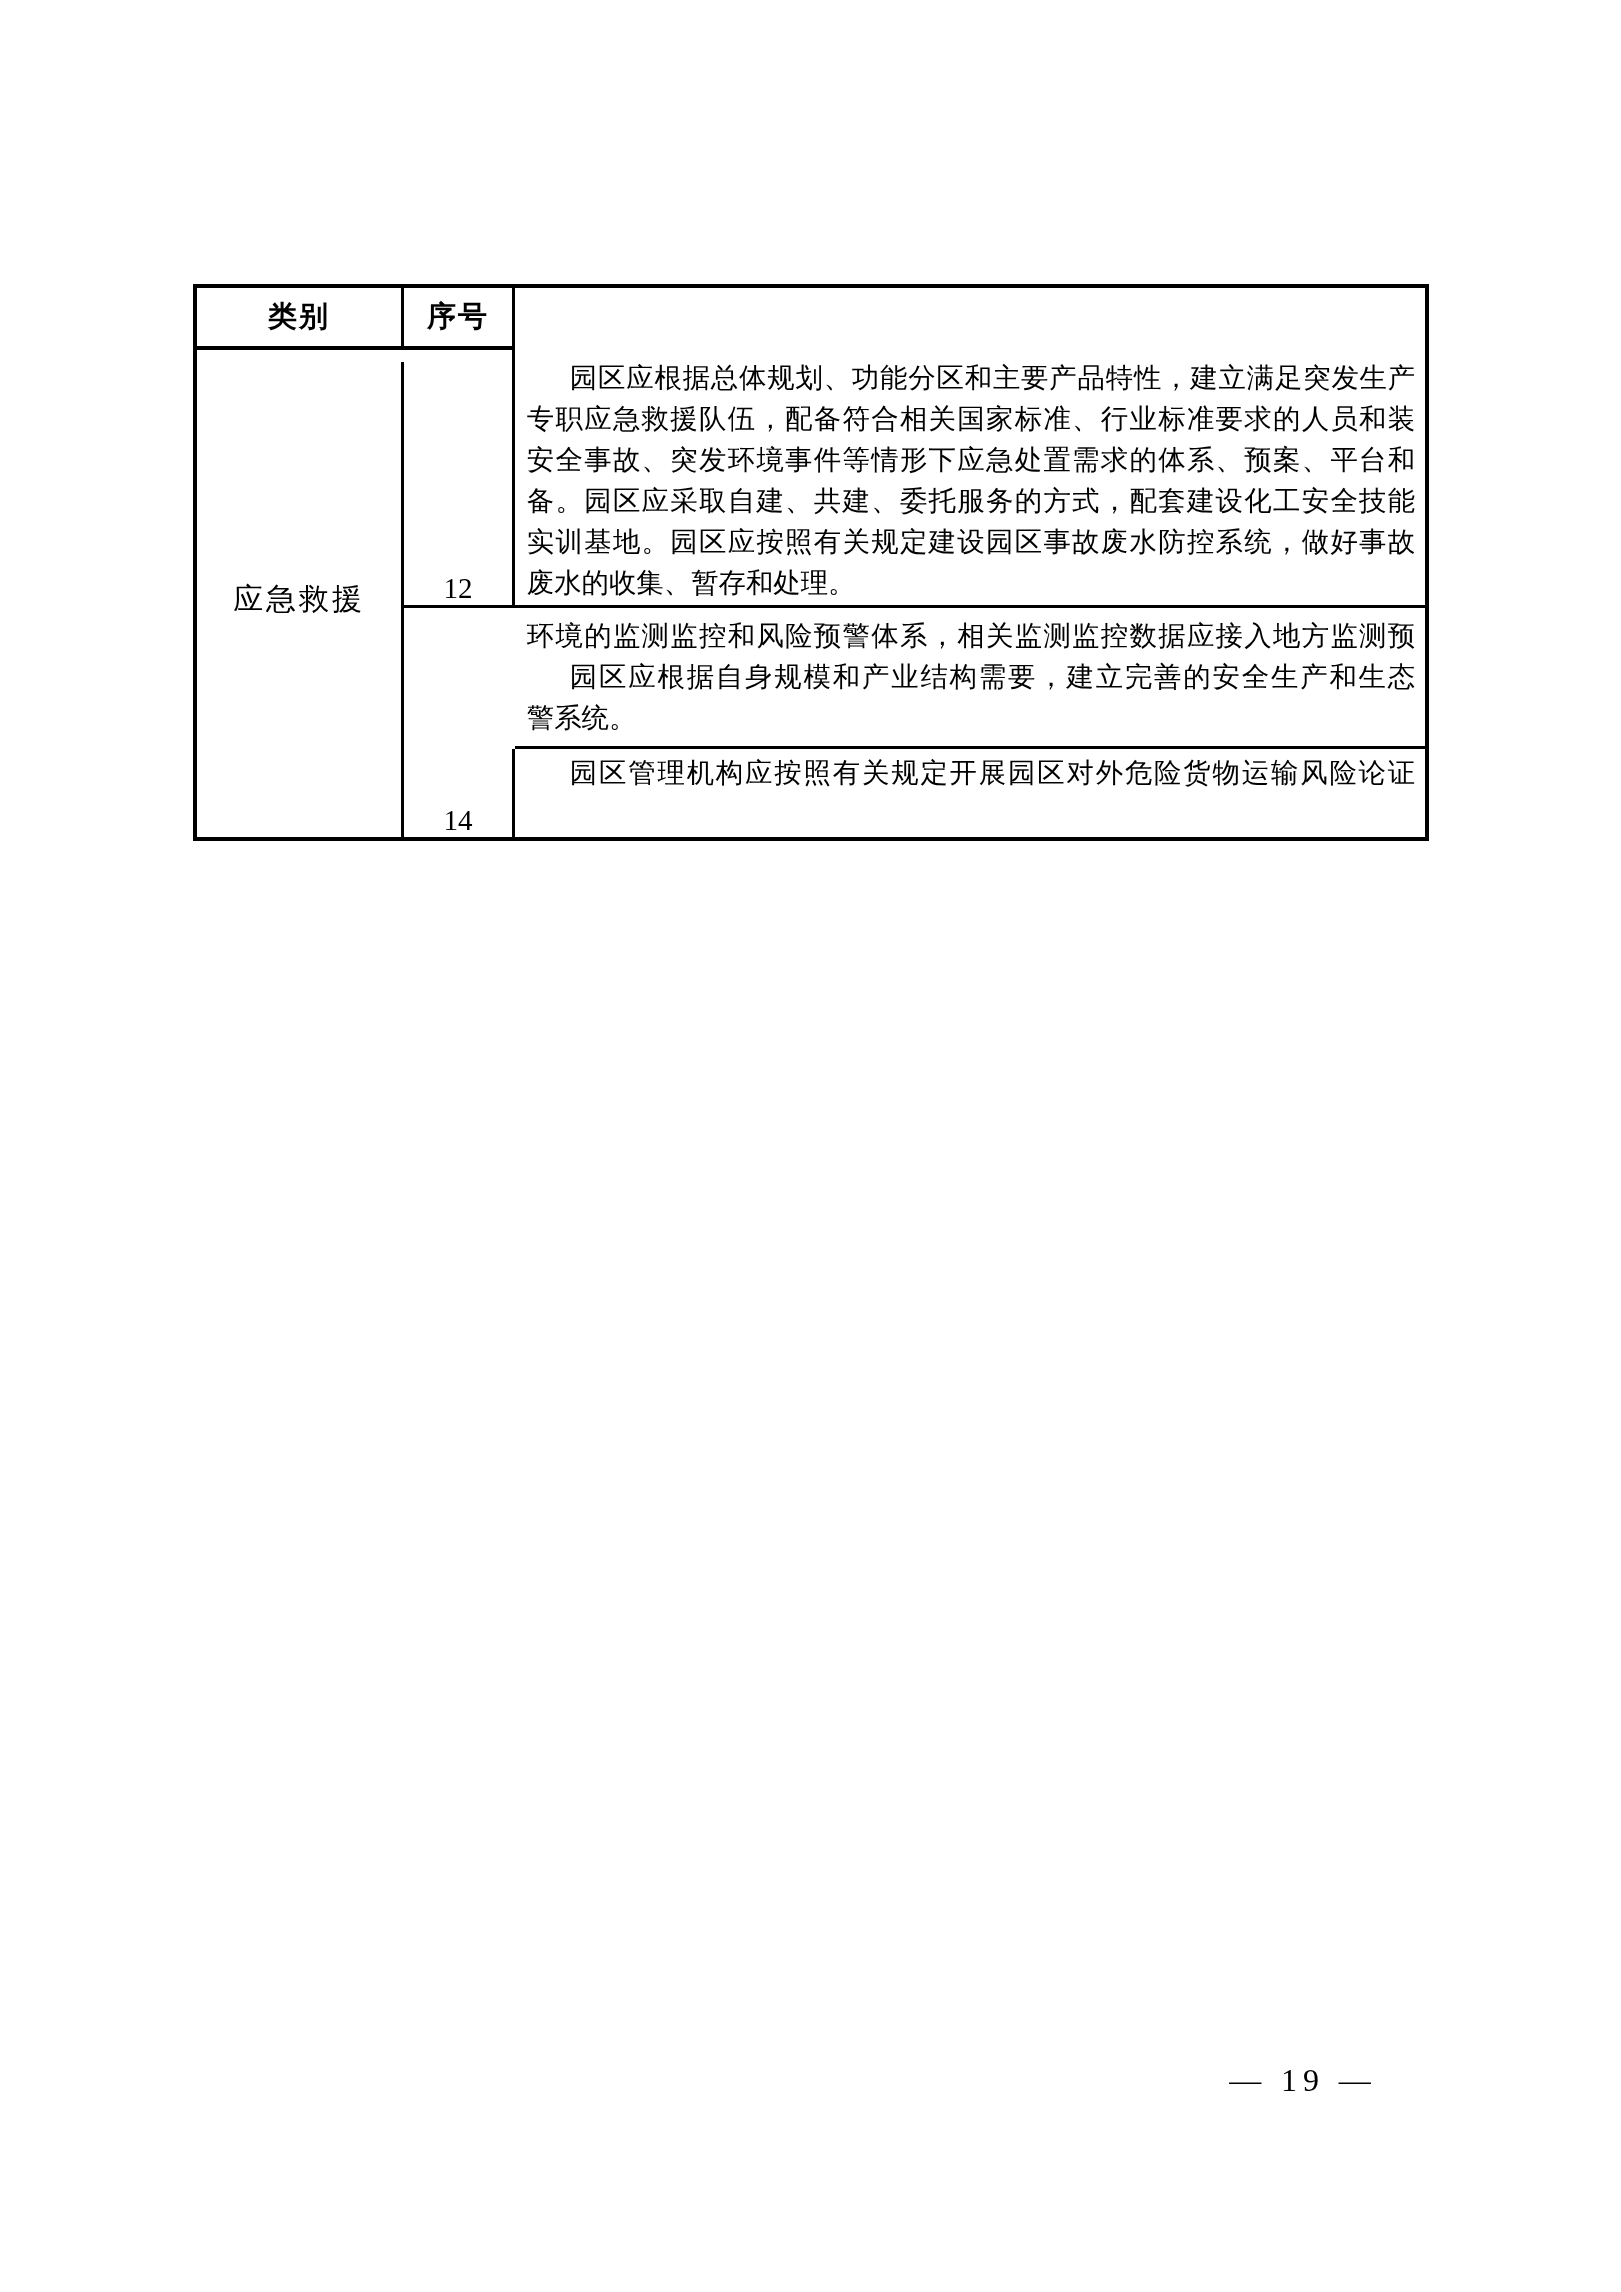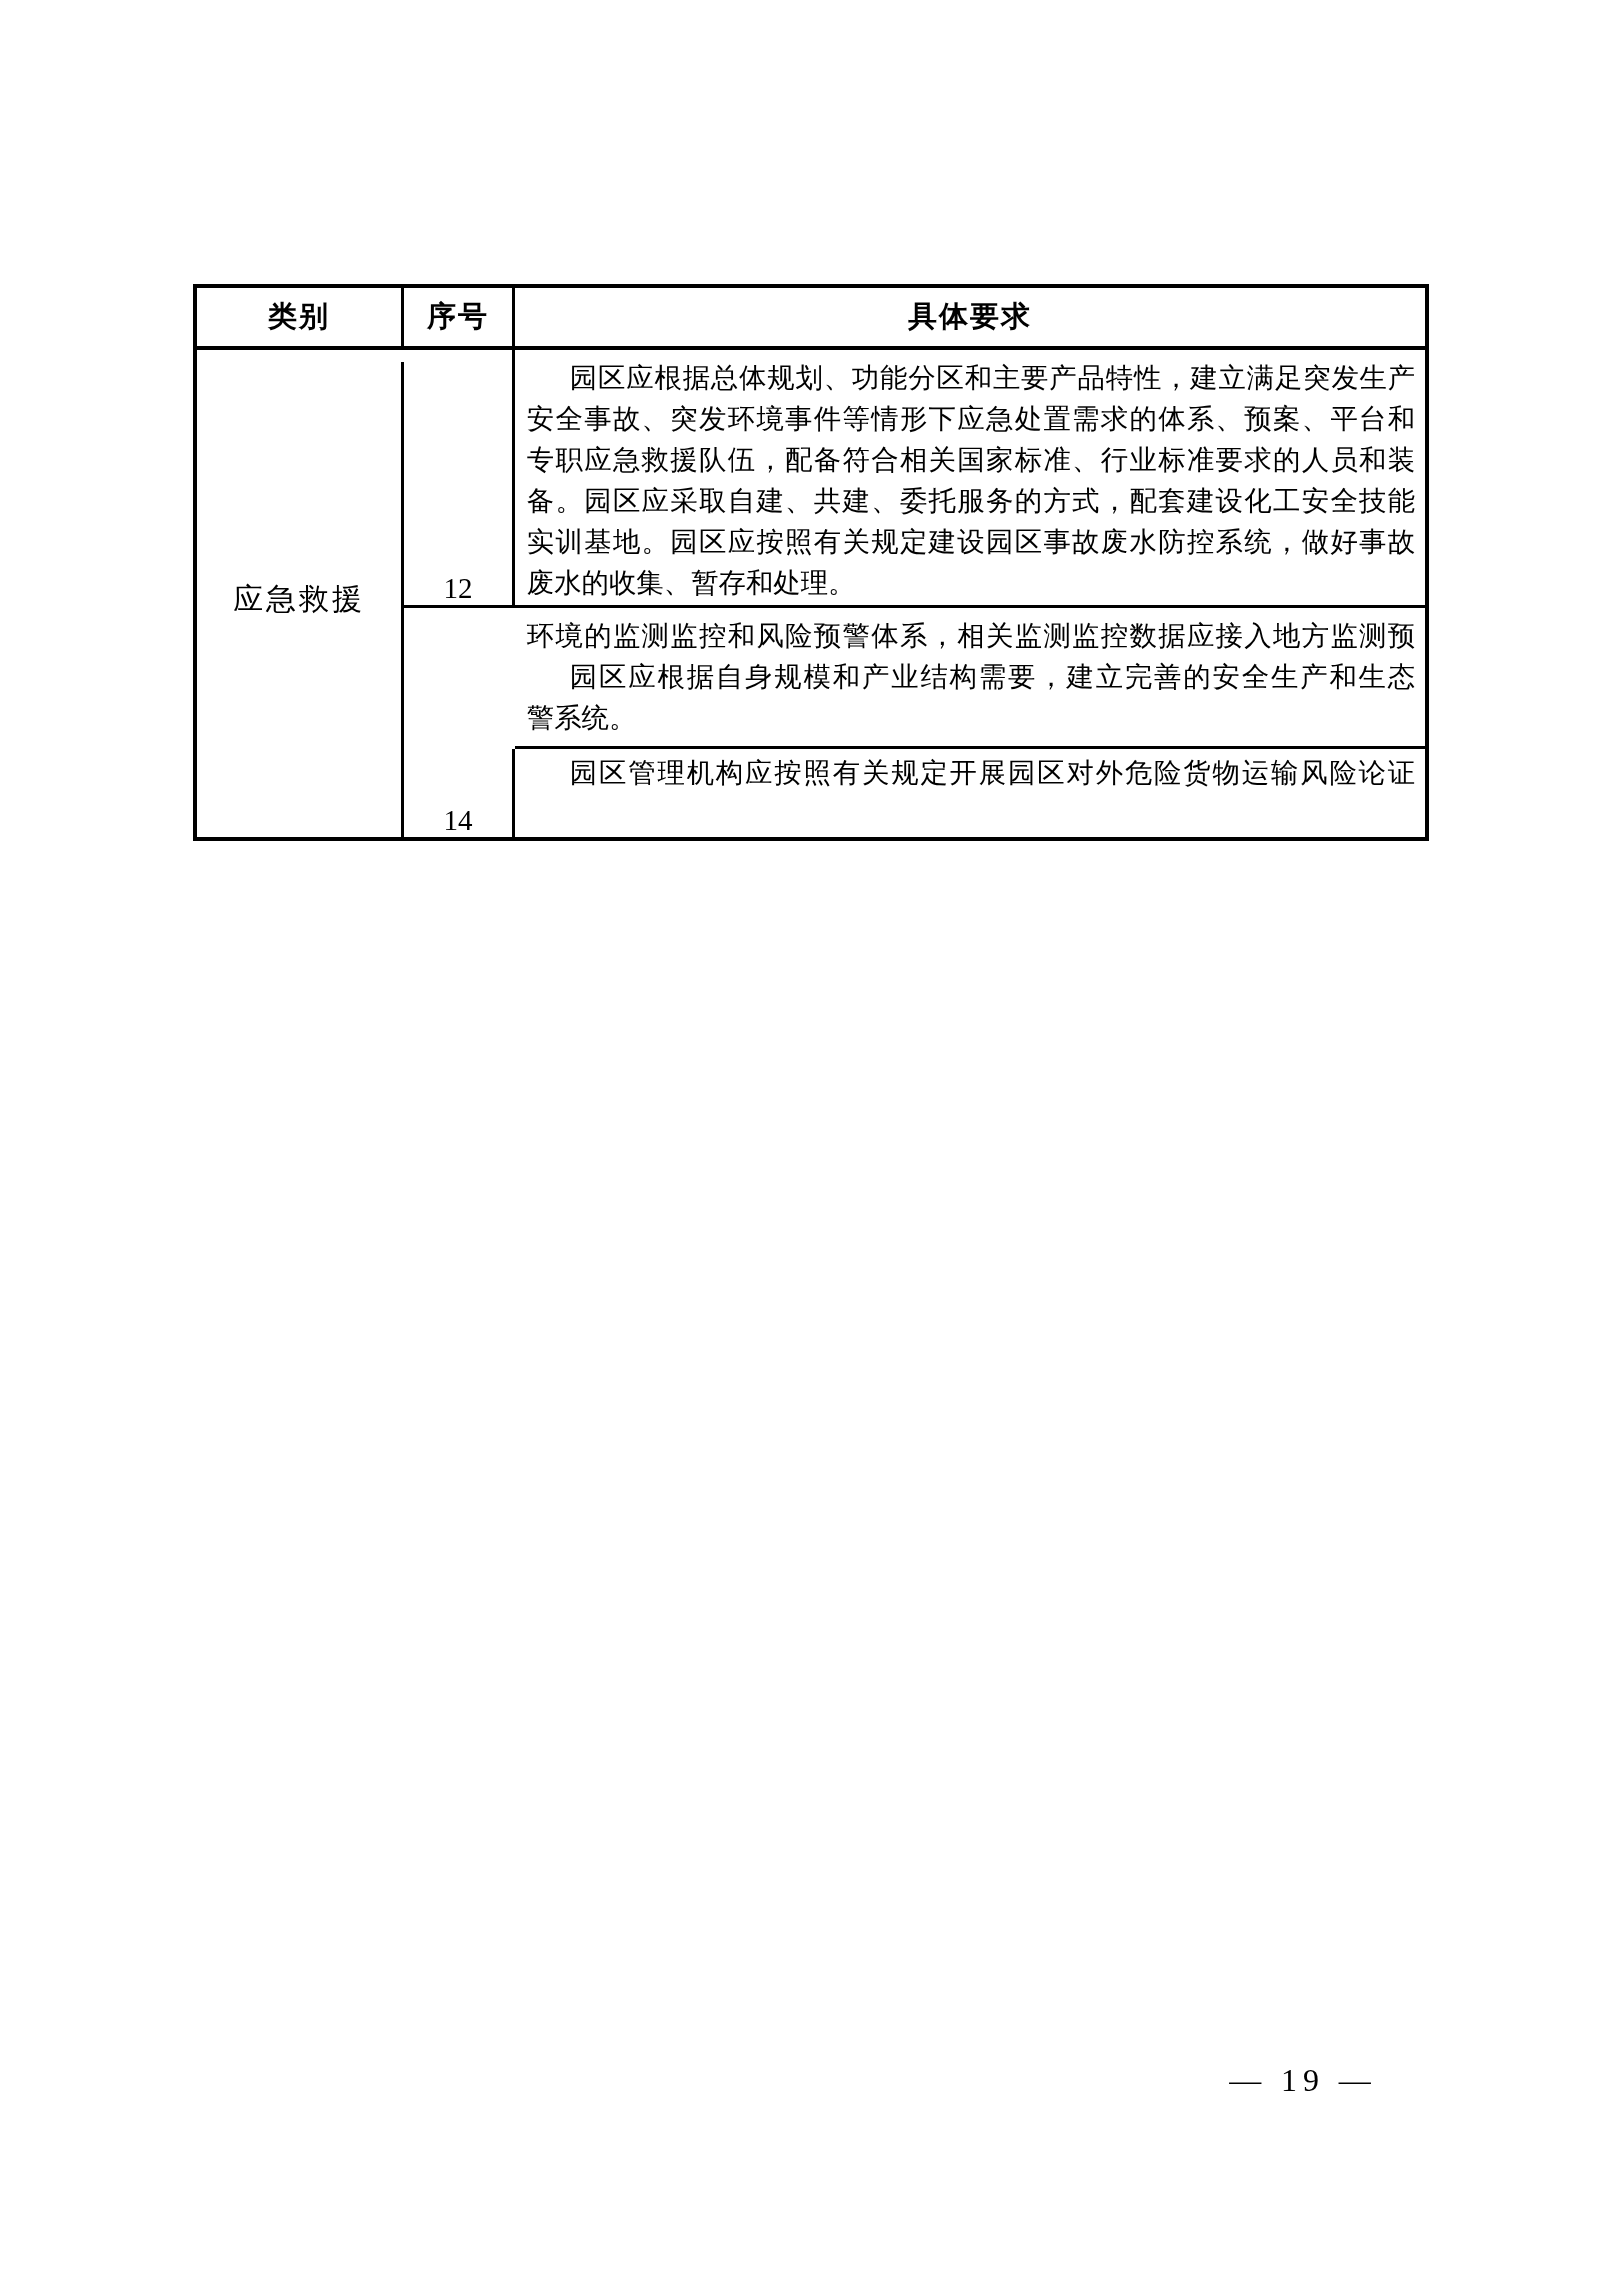--- a/index.html
+++ b/index.html
@@ -95,35 +95,32 @@
 <div class="page">
 
   <div class="doc-table">
 
     <div class="cell hcell br hb" style="grid-column:1; grid-row:1;">
       <span>类别</span>
     </div>
     <div class="cell hcell br hb" style="grid-column:2; grid-row:1;">
       <span>序号</span>
     </div>
-    <div class="cell hcell hb" style="grid-column:3; grid-row:1;">
-      <span>具体要求</span>
-    </div>
 
     <div class="cell category-cell br">
       <span>应急救援</span>
     </div>
 
     <div class="cell serial-cell br bb" style="grid-column:2; grid-row:2;">
       <span>12</span>
     </div>
     <div class="cell req-cell bb" style="grid-column:3; grid-row:2;">
       <div class="req-line first">园区应根据总体规划、功能分区和主要产品特性，建立满足突发生产</div>
+      <div class="req-line">专职应急救援队伍，配备符合相关国家标准、行业标准要求的人员和装</div>
       <div class="req-line">安全事故、突发环境事件等情形下应急处置需求的体系、预案、平台和</div>
-      <div class="req-line">专职应急救援队伍，配备符合相关国家标准、行业标准要求的人员和装</div>
       <div class="req-line">备。园区应采取自建、共建、委托服务的方式，配套建设化工安全技能</div>
       <div class="req-line">实训基地。园区应按照有关规定建设园区事故废水防控系统，做好事故</div>
       <div class="req-line final">废水的收集、暂存和处理。</div>
     </div>
 
     <div class="cell req-cell bb" style="grid-column:3; grid-row:3;">
       <div class="req-line">环境的监测监控和风险预警体系，相关监测监控数据应接入地方监测预</div>
       <div class="req-line first">园区应根据自身规模和产业结构需要，建立完善的安全生产和生态</div>
       <div class="req-line final">警系统。</div>
     </div>

